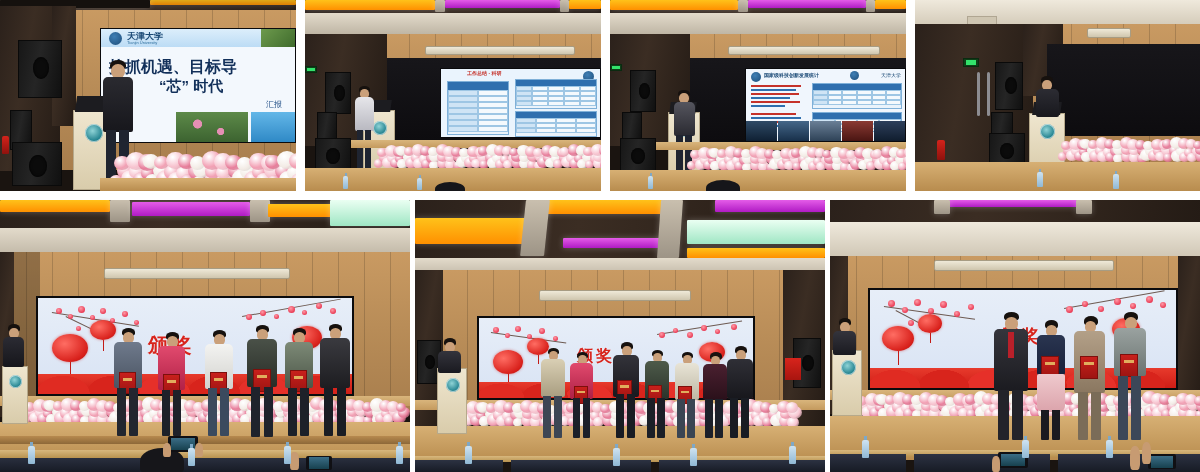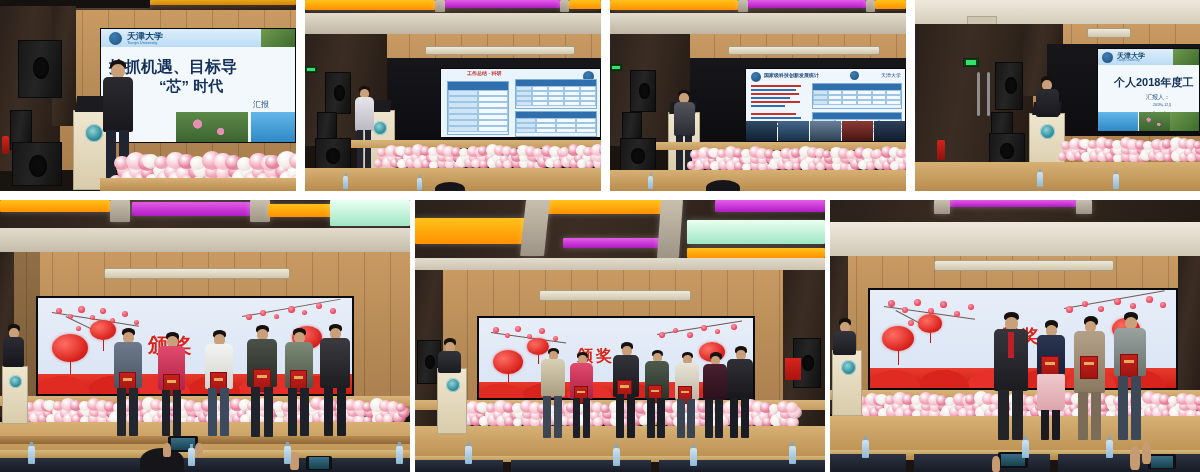--- a/index.html
+++ b/index.html
@@ -90,21 +90,21 @@
     background: linear-gradient(#dceefb,#bcdcf5);
     display:flex; align-items:center; gap:2px;
   }
   .tju-mark {
     border-radius:50%; background: radial-gradient(circle at 40% 35%,#3f7fb5,#1d4d79);
     flex:none;
   }
   .tju-text { color:#1b4a76; font-weight:bold; white-space:nowrap; overflow:hidden; }
   .tju-sub  { color:#2f6f9e; white-space:nowrap; }
   .slide-title { position:absolute; color:#12305a; font-weight:bold; white-space:nowrap; }
-  .slide-sub   { position:absolute; color:#1c4b84; white-space:nowrap; }
+  .slide-sub   { position:absolute; color:#1c4b84; white-space:nowrap;margin-left:13px; }
   .slide-thumb { position:absolute; }
   .thumb-green { background: linear-gradient(135deg,#6d9a4d,#3f6b2c); }
   .thumb-sky   { background: linear-gradient(#63b7e8,#2f89c6); }
   .thumb-flower{ background: radial-gradient(circle at 30% 40%, #e58fb4 8%, transparent 9%),
                  radial-gradient(circle at 62% 65%, #e58fb4 7%, transparent 8%),
                  linear-gradient(#5d8a49,#3c6330); }
   
   .slide-table { position:absolute; background:#eaf3fb; border:1px solid #7fb0d8; }
   .st-row { display:flex; }
   .st-cell { border:.5px solid #9ec6e4; background:#f4f9fd; flex:1; }
@@ -730,37 +730,20 @@
       <div class="wall-dark" style="left:108px;top:24px;width:40px;height:72px;"></div>
       <div class="door-handle" style="left:62px;top:72px;width:3px;height:44px;"></div>
       <div class="door-handle" style="left:72px;top:72px;width:3px;height:44px;"></div>
       <div class="exit-sign" style="left:48px;top:58px;width:16px;height:9px;">
           <div class="g"></div>
         </div>
       <div class="ac-unit" style="left:172px;top:28px;width:44px;height:10px;"></div>
 
       <div class="blackband" style="left:132px;top:44px;width:153px;height:92px;"></div>
 
-      <div class="slide" style="left:182px;top:48px;width:103px;height:84px;">
-        <div class="slide-head" style="height:16px;padding-left:4px;">
-          <div class="tju-mark" style="width:11px;height:11px;"></div>
-          <div style="display:flex;flex-direction:column;line-height:1;margin-left:2px;">
-            <div class="tju-text" style="font-size:7px;">天津大学</div>
-            <div class="tju-sub" style="font-size:3px;">Tianjin University</div>
-          </div>
-        </div>
-        <div class="slide-thumb thumb-green" style="right:0;top:0;width:26px;height:16px;"></div>
-        <div class="slide-title" style="left:16px;top:26px;font-size:11px;">个人2018年度工</div>
-        <div class="slide-sub" style="left:48px;top:44px;font-size:6px;">汇报人：</div>
-        <div class="slide-sub" style="left:55px;top:54px;font-size:3.5px;">2019年12月</div>
-        <div class="slide-sub" style="left:55px;top:62px;font-size:3.5px;color:#6aa3d3;">Pages 1</div>
-        <div class="slide-thumb thumb-sky" style="left:0;bottom:0;width:40px;height:19px;"></div>
-        <div class="slide-thumb thumb-flower" style="left:41px;bottom:0;width:32px;height:19px;"></div>
-        <div class="slide-thumb thumb-green" style="right:0;bottom:0;width:29px;height:19px;"></div>
-      </div>
 
       <div class="speaker" style="left:80px;top:62px;width:28px;height:48px;">
           <div class="cone" style="left:9px;top:14px;width:12px;height:17px;"></div>
         </div>
       <div class="speaker" style="left:76px;top:112px;width:22px;height:30px;"></div>
       <div class="speaker" style="left:74px;top:133px;width:36px;height:36px;">
           <div class="cone" style="left:10px;top:9px;width:14px;height:16px;"></div>
         </div>
       <div class="extinguisher" style="left:22px;top:140px;width:8px;height:20px;"></div>
 

